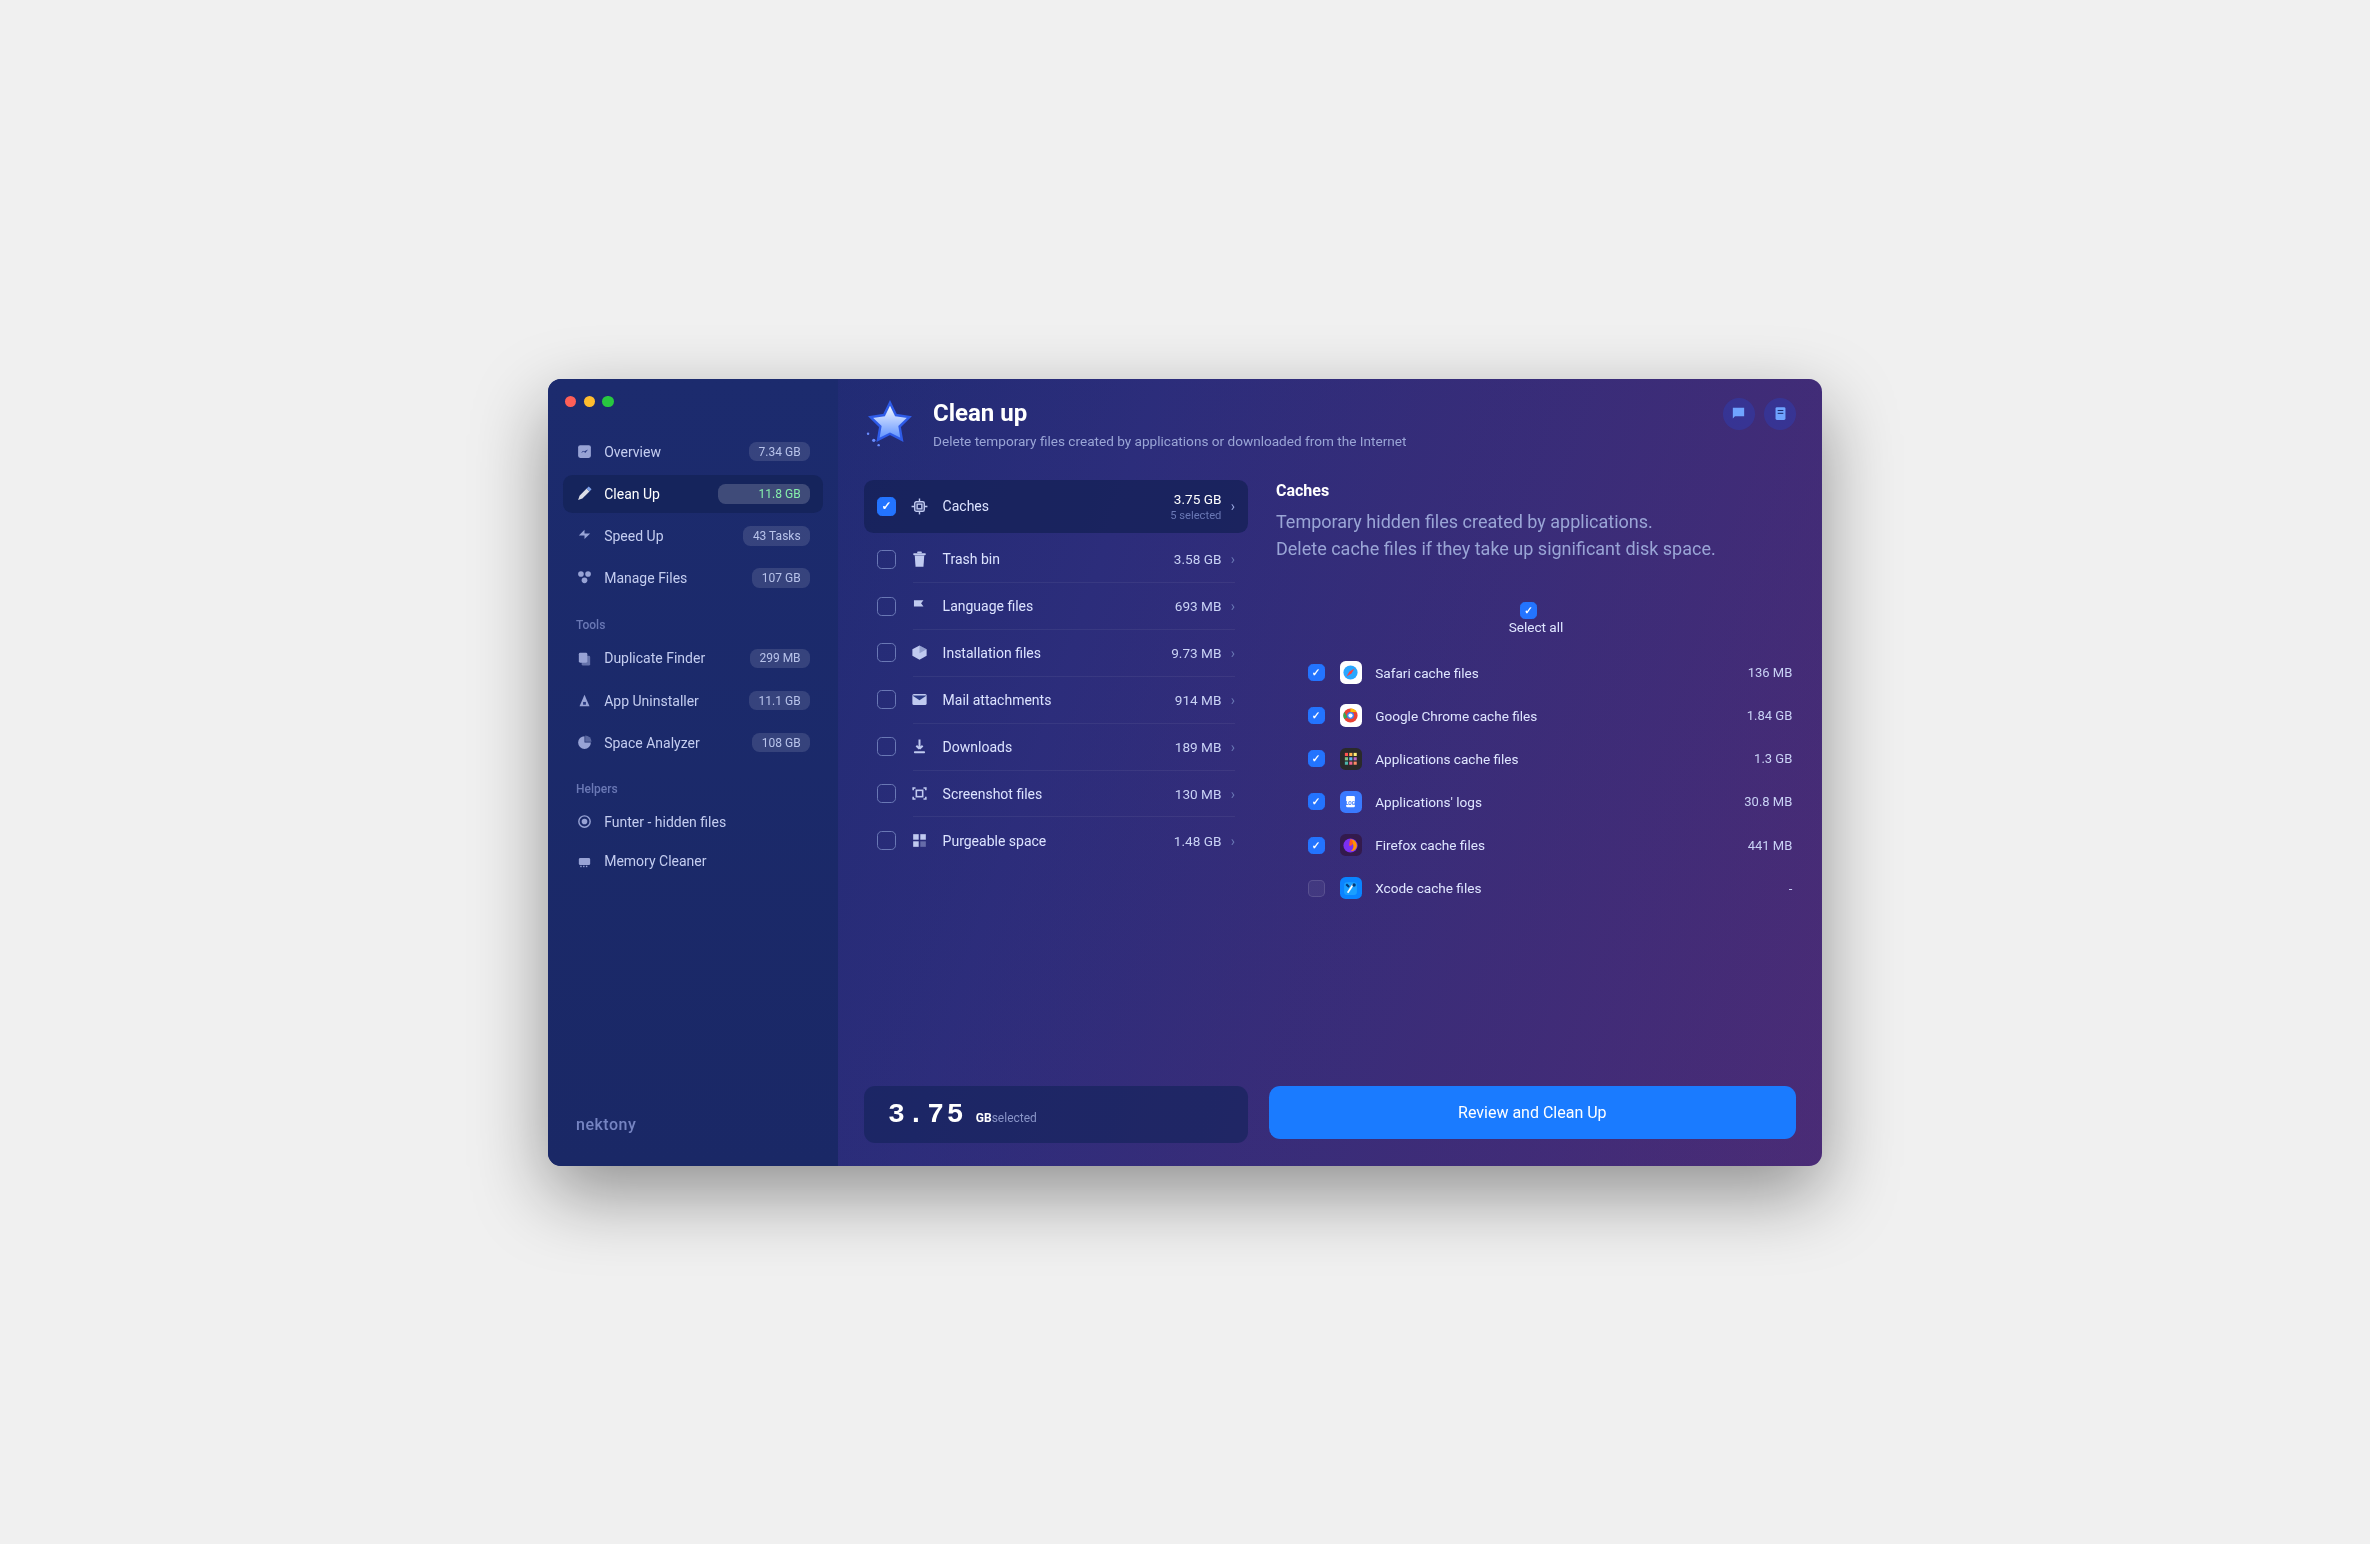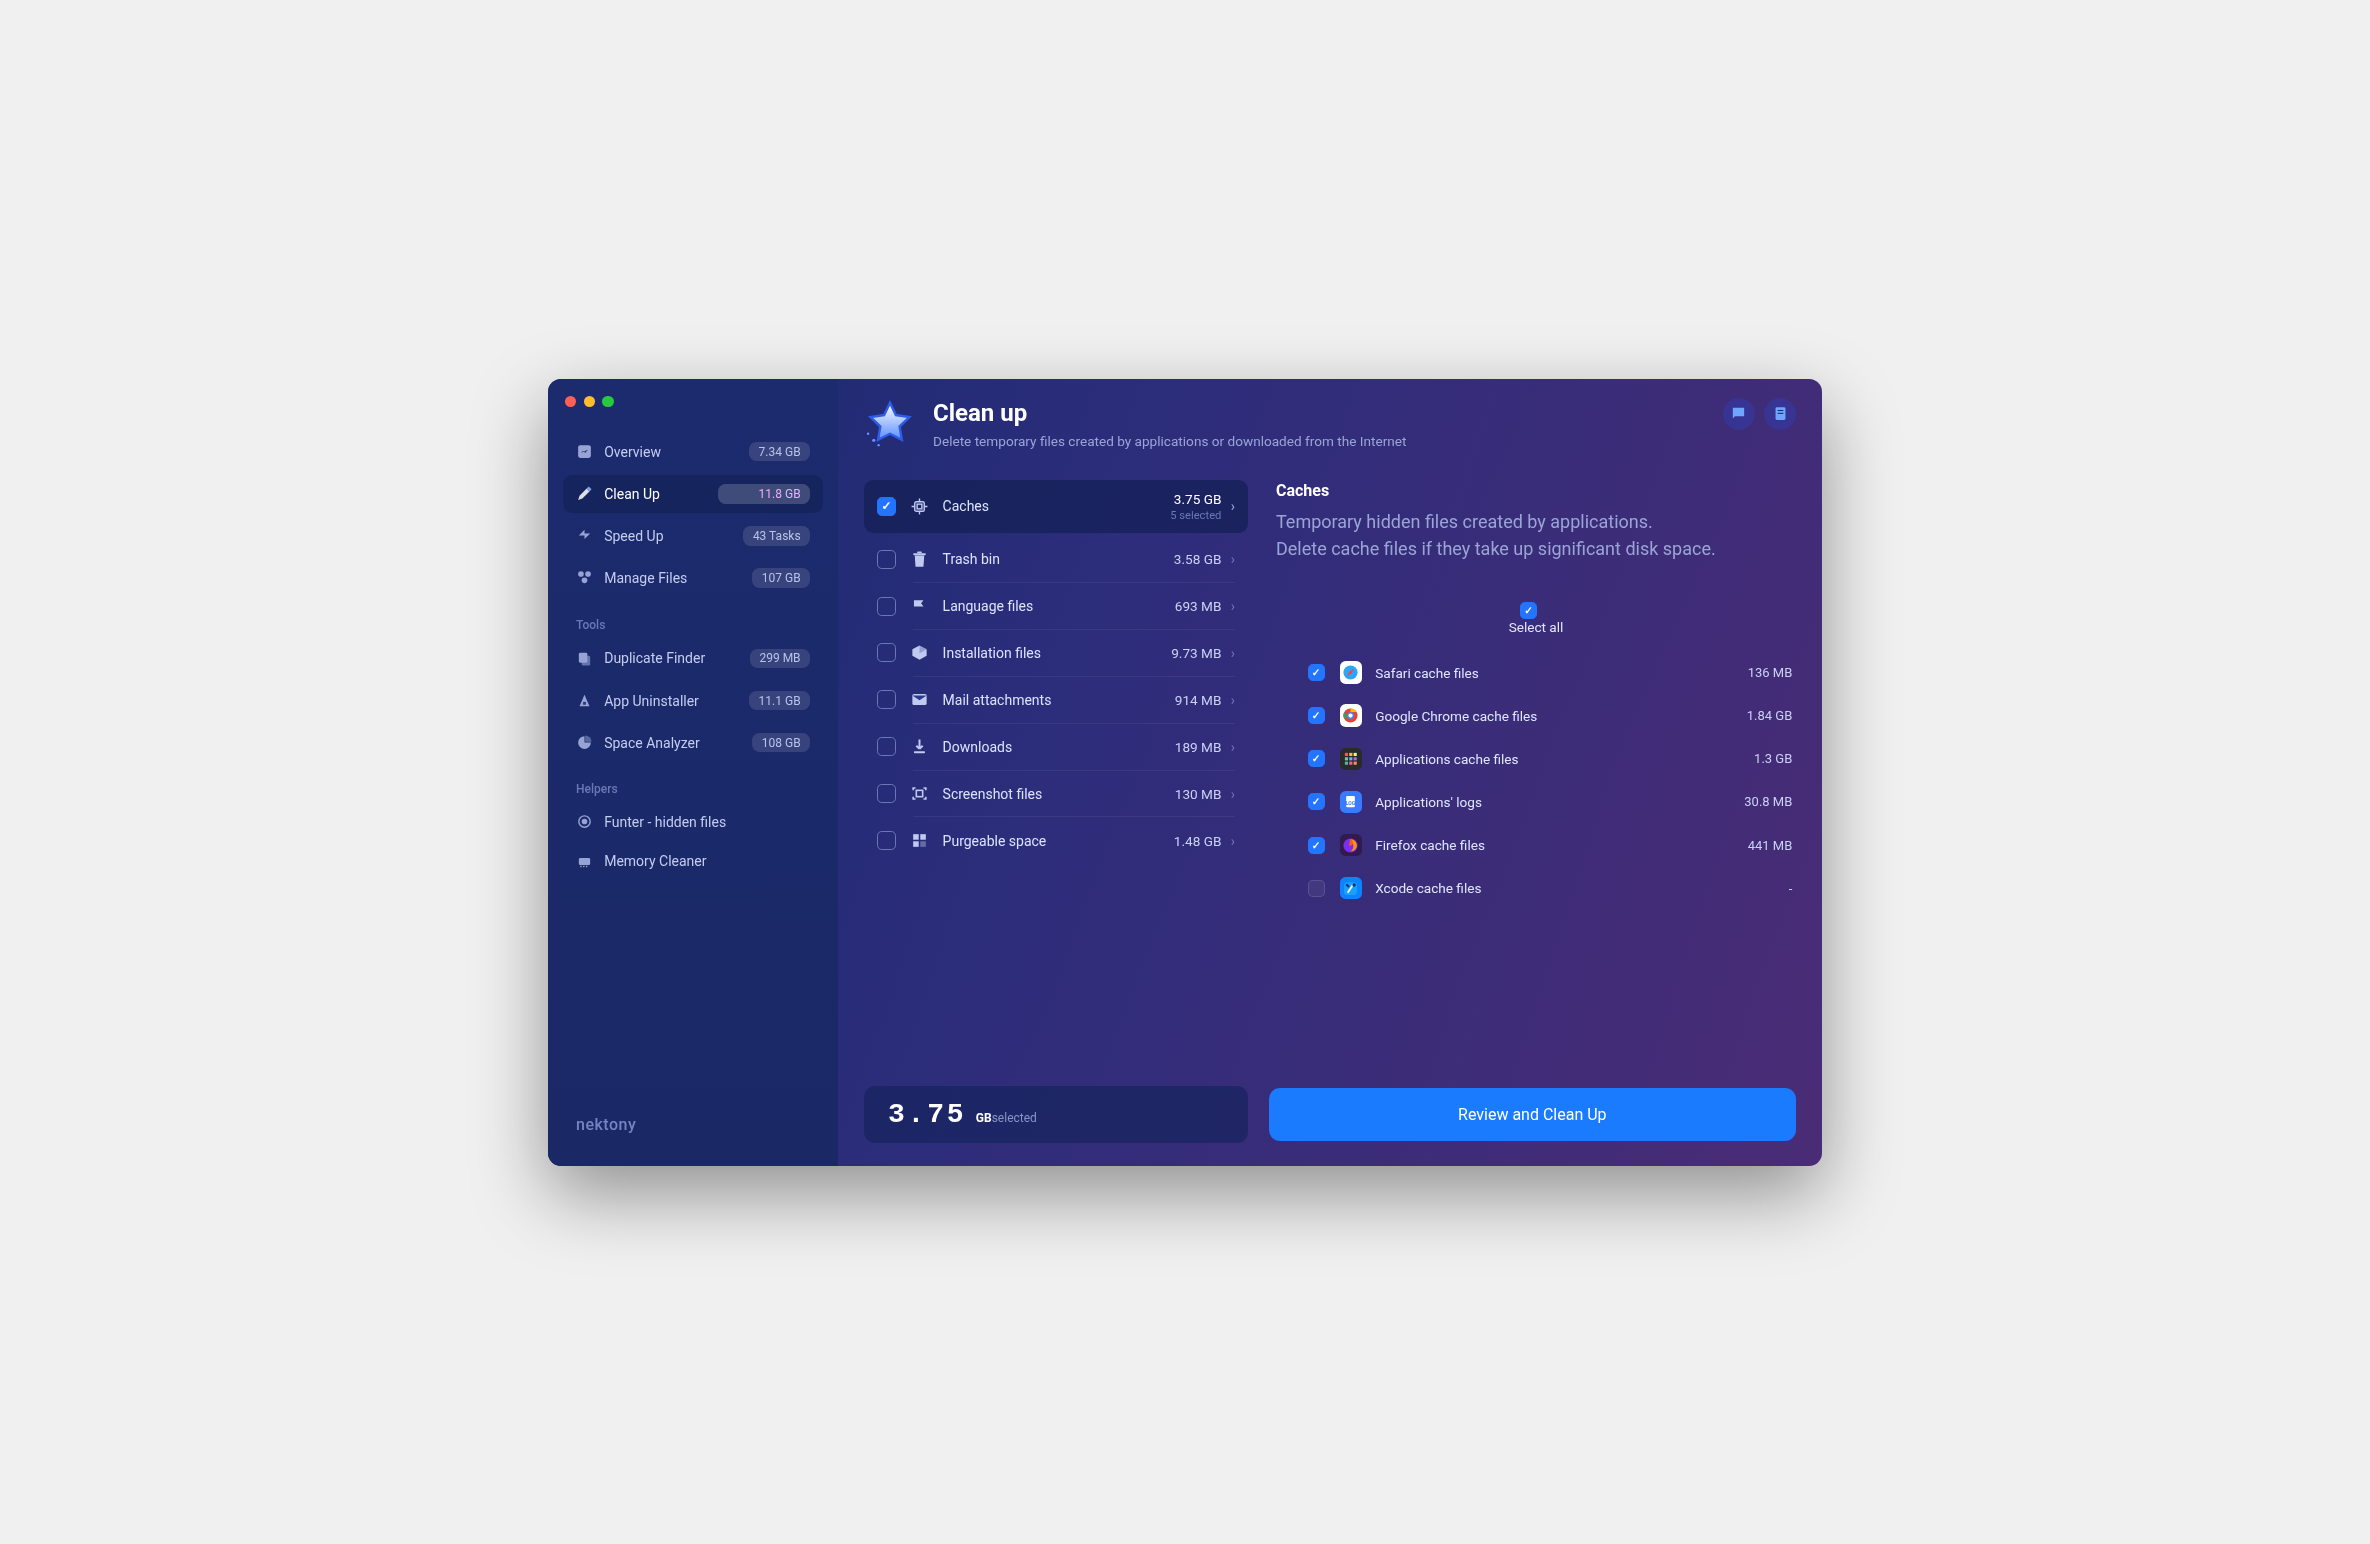--- a/index.html
+++ b/index.html
@@ -10,21 +10,21 @@
 .tl-r { background: #ff5f57; }
 .tl-y { background: #ffbd2e; }
 .tl-g { background: #28c840; }
 
 .sidebar { width: 290px; background: linear-gradient(180deg, #1c2b6e 0%, #1a2866 100%); padding: 54px 15px 19px 15px; display: flex; flex-direction: column; }
 .nav-item { display: flex; align-items: center; justify-content: space-between; padding: 9.4px 13px; border-radius: 9.4px; cursor: pointer; color: #c4cdf0; font-size: 14px; margin-bottom: 3.7px; }
 .nav-item.active { background: #15245c; color: #fff; }
 .nav-item-left { display: flex; align-items: center; gap: 11.2px; }
 .nav-icon { width: 17px; height: 17px; display: flex; align-items: center; justify-content: center; opacity: 0.85; }
 .nav-badge { font-size: 12px; background: rgba(255,255,255,0.12); padding: 2.8px 9.4px; border-radius: 7.5px; color: #b8c3ea; }
-.nav-item.active .nav-badge { background: rgba(255,255,255,0.18); color: #f0abfc; padding-left: 41px; }
+.nav-item.active .nav-badge { background: rgba(255,255,255,0.18); color: #86efac; padding-left: 41px; }
 .section-label { color: #6a78b5; font-size: 12px; font-weight: 500; padding: 17px 13px 7.5px 13px; }
 .brand { margin-top: auto; padding: 13px; color: #7684c2; font-size: 16px; font-weight: 500; letter-spacing: 0.5px; }
 
 .main { flex: 1; display: flex; flex-direction: column; padding: 19px 26px 22.5px 26px; position: relative; background: linear-gradient(115deg, rgba(30,42,115,0.3) 0%, rgba(75,45,120,0.3) 100%); }
 .header-row { display: flex; align-items: flex-start; justify-content: space-between; margin-bottom: 30px; }
 .header-left { display: flex; align-items: flex-start; gap: 17px; }
 .star-ico { width: 52px; height: 52px; }
 .title-block { padding-top: 1.9px; }
 .page-title { color: #fff; font-size: 24px; font-weight: 700; margin-bottom: 5.6px; }
 .page-subtitle { color: #9aa5d6; font-size: 13.6px; }
@@ -56,21 +56,21 @@
 .file-row.header-row-f { margin-bottom: 5.6px; flex-direction: column; }
 .fcheck { width: 17px; height: 17px; border-radius: 4.7px; border: 1.4px solid #6a78b5; margin-right: 15px; flex-shrink: 0; display:flex; align-items:center; justify-content:center; }
 .fcheck.on { background: #2374ff; border-color: #2374ff; }
 .fcheck.on::after { content:'✓'; color:#fff; font-size:10.3px; font-weight:bold; }
 .fcheck.off { background: rgba(255,255,255,0.06); border-color: rgba(255,255,255,0.12); }
 .findent { width: 28px; flex-shrink:0; }
 .fico { width: 22.5px; height: 22.5px; margin-right: 13px; border-radius: 5.6px; display:flex; align-items:center; justify-content:center; flex-shrink:0; font-size:13px; }
 .flabel { flex: 1; color: #dfe6ff; font-size: 13.6px; }
 .fsize { color: #c9d2f5; font-size: 13px; }
 
-.footer { display: flex; align-items: center; gap: 20.6px; margin-top: 20.6px; }
+.footer { display: flex; align-items: flex-start; gap: 20.6px; margin-top: 20.6px; }
 .total-box { background: rgba(20,35,90,0.65); border-radius: 11.2px; padding: 13px 24px; display: flex; align-items: baseline; gap: 9.4px; min-width: 384px; }
 .total-num { color: #fff; font-size: 28px; font-weight: 700; letter-spacing: 2.8px; font-family: 'Courier New', monospace; }
 .total-unit { display:flex; flex-direction:row; line-height: 1.1; }
 .total-gb { color:#fff; font-size:12px; font-weight:700; }
 .total-sel { color:#8a95c8; font-size:12px; }
 .review-btn { flex: 1; background: #1a7bff; color: #fff; font-size: 16px; font-weight: 400; padding: 17px; border-radius: 11.2px; text-align: center; cursor: pointer; }
 </style>
 </head>
 <body>
 

